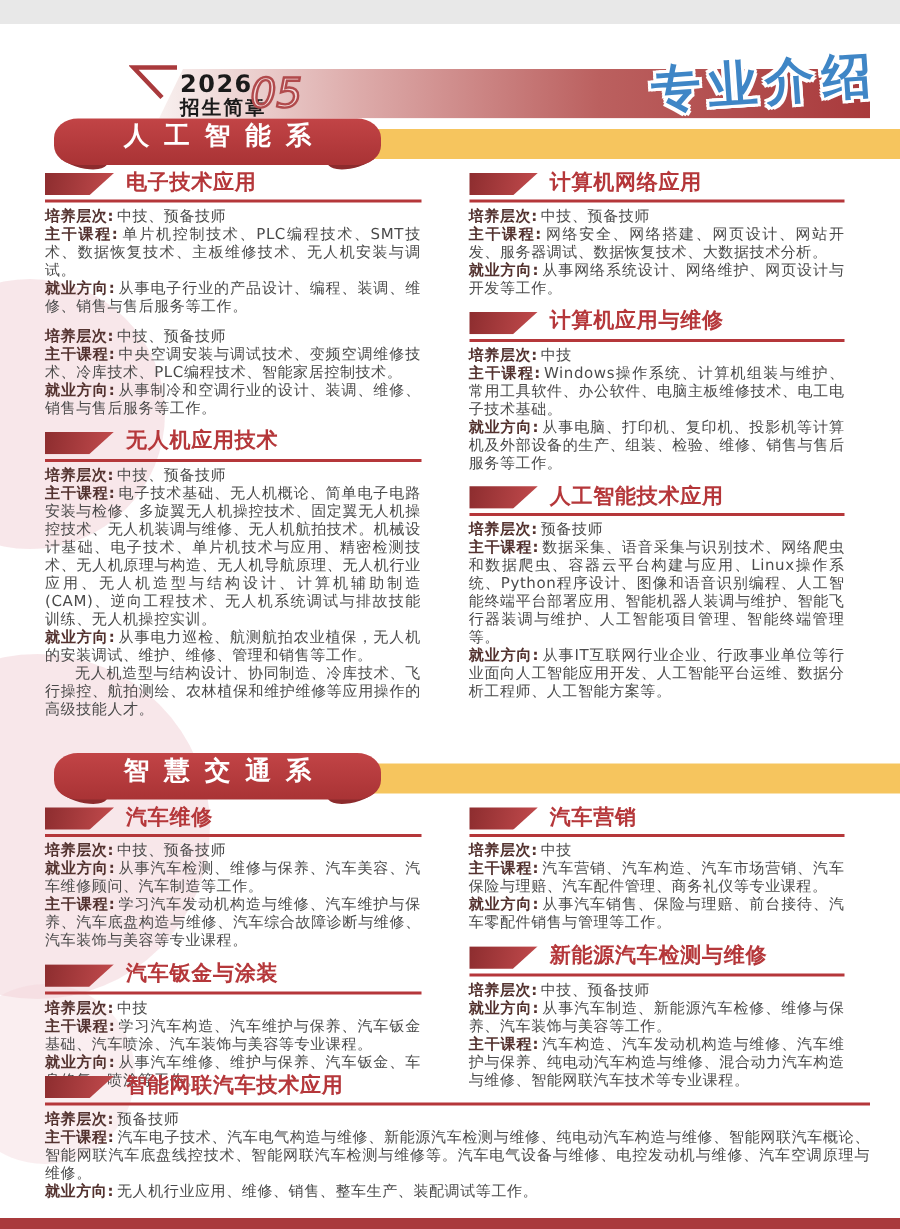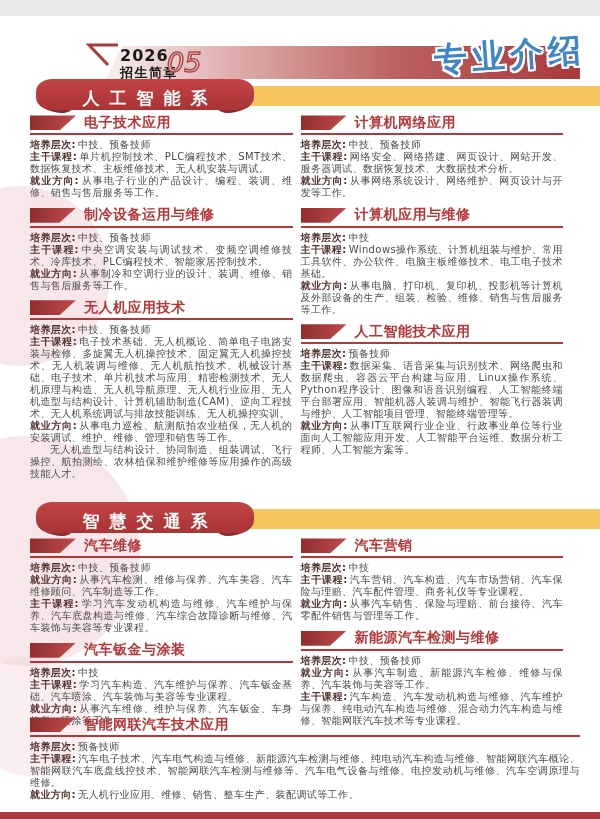--- a/index.html
+++ b/index.html
@@ -41,34 +41,34 @@
   }
 
   
   .section-head { position:absolute; left:0; right:0; height:32px; z-index:2; }
   .sh-band { position:absolute; left:40px; right:0; top:7px; height:20px;
              background:#f6c55e; border-radius:4px 0 0 4px; }
   .sh-ribbon {
     position:absolute; left:36px; top:0; width:218px; height:31px;
     background:linear-gradient(180deg,#c24446,#a93335);
     border-radius:16px / 13px;
-    display:flex; align-items:flex-end; justify-content:center;
+    display:flex; align-items:flex-start; justify-content:center;
   }
   .sh-ribbon:before, .sh-ribbon:after {
     content:""; position:absolute; bottom:-2px; width:34px; height:14px;
     background:#8c2b2d; border-radius:50%; z-index:-1;
   }
   .sh-ribbon:before { left:2px; transform:rotate(14deg); }
   .sh-ribbon:after  { right:2px; transform:rotate(-14deg); }
   .sh-ribbon span {
     color:#fff; font-size:17px; font-weight:bold; letter-spacing:10px; text-indent:10px;
   }
 
   
-  .cols { position:absolute; left:30px; right:37px; display:flex; gap:8px; z-index:1; }
+  .cols { position:absolute; left:30px; right:37px; display:flex; gap:32px; z-index:1; }
   .col { width:50%; }
   .card { margin-bottom:8px; }
   .card-head {
     display:flex; align-items:flex-end;
     border-bottom:2px solid #b5373a; padding-bottom:3px; margin-bottom:4px;
   }
   .flag {
     width:46px; height:15px; margin-right:8px; flex:0 0 auto;
     background:linear-gradient(100deg,#8d2d2f 0%,#c34b4d 100%);
     clip-path:polygon(0 0, 100% 0, 64% 100%, 0 100%);
@@ -120,41 +120,37 @@
           <span class="card-title">电子技术应用</span>
         </div>
         <div class="card-body">
           <p><b class="lbl">培养层次:</b><span>中技、预备技师</span></p>
           <p><b class="lbl">主干课程:</b><span>单片机控制技术、PLC编程技术、SMT技术、数据恢复技术、主板维修技术、无人机安装与调试。</span></p>
           <p><b class="lbl">就业方向:</b><span>从事电子行业的产品设计、编程、装调、维修、销售与售后服务等工作。</span></p>
         </div>
       </div>
 
       <div class="card">
-        <div class="card-head">
-          <span class="flag"></span>
-          <span class="card-title">制冷设备运用与维修</span>
-        </div>
         <div class="card-body">
           <p><b class="lbl">培养层次:</b><span>中技、预备技师</span></p>
           <p><b class="lbl">主干课程:</b><span>中央空调安装与调试技术、变频空调维修技术、冷库技术、PLC编程技术、智能家居控制技术。</span></p>
           <p><b class="lbl">就业方向:</b><span>从事制冷和空调行业的设计、装调、维修、销售与售后服务等工作。</span></p>
         </div>
       </div>
 
       <div class="card">
         <div class="card-head">
           <span class="flag"></span>
           <span class="card-title">无人机应用技术</span>
         </div>
         <div class="card-body">
           <p><b class="lbl">培养层次:</b><span>中技、预备技师</span></p>
           <p><b class="lbl">主干课程:</b><span>电子技术基础、无人机概论、简单电子电路安装与检修、多旋翼无人机操控技术、固定翼无人机操控技术、无人机装调与维修、无人机航拍技术。机械设计基础、电子技术、单片机技术与应用、精密检测技术、无人机原理与构造、无人机导航原理、无人机行业应用、无人机造型与结构设计、计算机辅助制造(CAM)、逆向工程技术、无人机系统调试与排故技能训练、无人机操控实训。</span></p>
           <p><b class="lbl">就业方向:</b><span>从事电力巡检、航测航拍农业植保，无人机的安装调试、维护、维修、管理和销售等工作。</span></p>
-          <p class="indent">无人机造型与结构设计、协同制造、组装调试、飞行操控、航拍测绘、农林植保和维护维修等应用操作的高级技能人才。</p>
+          <p class="indent">无人机造型与结构设计、协同制造、冷库技术、飞行操控、航拍测绘、农林植保和维护维修等应用操作的高级技能人才。</p>
         </div>
       </div>
 
     </div>
     <div class="col">
 
       <div class="card">
         <div class="card-head">
           <span class="flag"></span>
           <span class="card-title">计算机网络应用</span>

